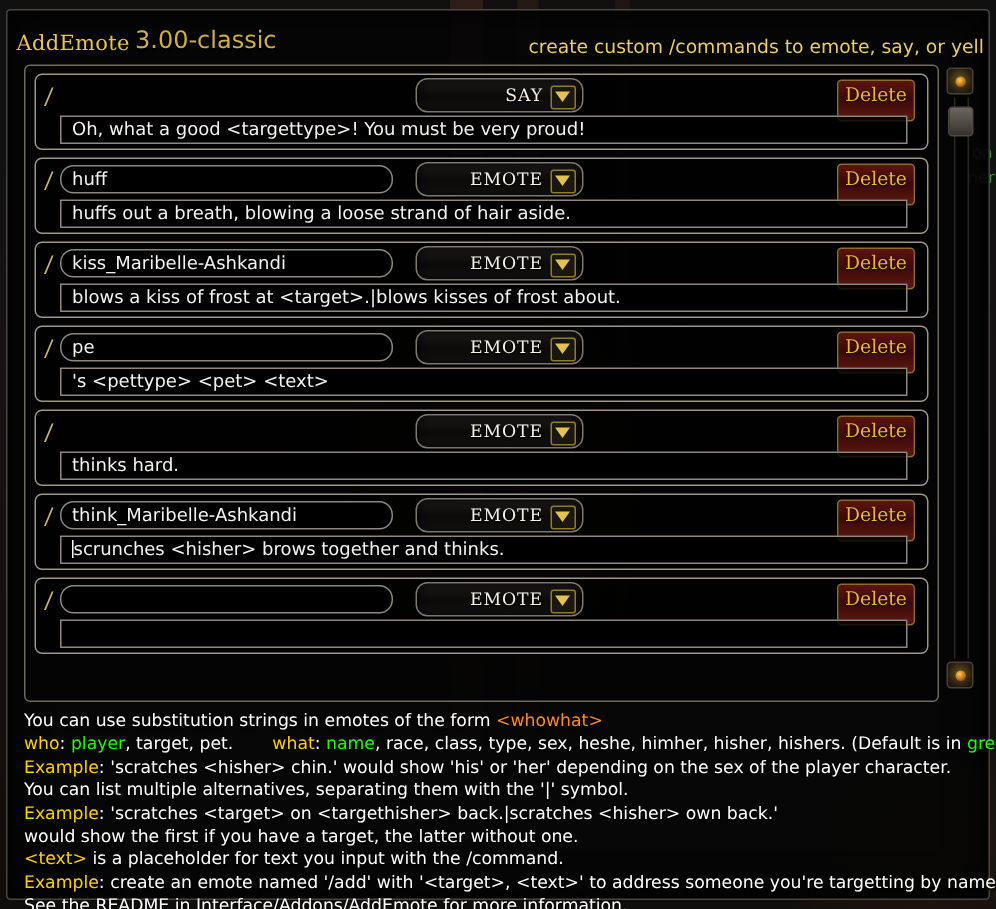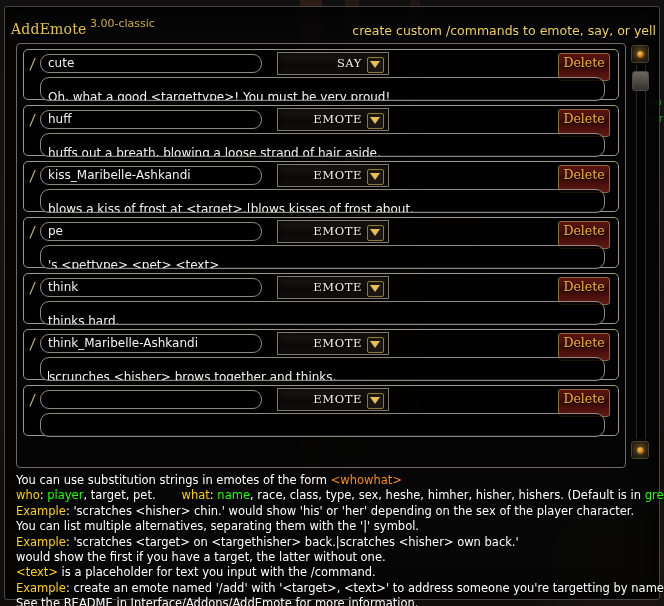--- a/index.html
+++ b/index.html
@@ -63,21 +63,21 @@
     left: 6px; top: 14px;
     font-size: 14px;
     color: #e8c44a;
     letter-spacing: 0.2px;
     text-shadow: 0 1px 2px #000;
     font-family: "DejaVu Serif", serif;
   }
   #app-version {
     position: absolute;
     left: 85px; top: 10px;
-    font-size: 11px;
+    font-size: 16px;
     color: #cfae44;
     font-family: "DejaVu Sans", sans-serif;
     text-shadow: 0 1px 1px #000;
   }
   #header-tagline {
     position: absolute;
     right: 3px; top: 16px;
     font-size: 12.5px;
     color: #edd05a;
     text-shadow: 0 1px 2px #000;
@@ -132,47 +132,47 @@
     padding: 0 7px;
     overflow: hidden;
     white-space: nowrap;
   }
 
   .text-input {
     position: absolute;
     left: 16px; top: 27px;
     width: 565px; height: 19px;
     border: 1px solid #8e887f;
-    border-radius: 9px;
+    border-radius: 0;
     box-sizing: border-box;
     background: rgba(0,0,0,0.82);
     color: #f2f2f0;
     font-family: "DejaVu Sans", sans-serif;
     font-size: 12px;
     line-height: 17px;
-    padding: 11px 7px;
+    padding: 0 7px;
     overflow: hidden;
     white-space: nowrap;
   }
   .caret {
     display: inline-block;
     width: 1px;
     height: 12px;
     background: #ffffff;
     vertical-align: -2px;
     margin-right: 0px;
   }
 
   
   .dropdown {
     position: absolute;
     left: 253px; top: 2px;
     width: 112px; height: 23px;
     border: 1px solid #7d776e;
-    border-radius: 0;
+    border-radius: 8px;
     box-sizing: border-box;
     background: linear-gradient(180deg, #1c1a18 0%, #0b0a09 55%, #151312 100%);
     box-shadow: inset 0 0 6px rgba(0,0,0,0.9);
   }
   .dropdown-label {
     position: absolute;
     right: 26px; top: 3px;
     font-size: 11.5px;
     letter-spacing: 0.6px;
     color: #f3f1ea;
@@ -290,21 +290,20 @@
     <div id="header">
       <div id="app-title">AddEmote</div>
       <div id="app-version">3.00-classic</div>
       <div id="header-tagline">create custom /commands to emote, say, or yell</div>
     </div>
 
     <div id="list-frame">
 
       <div class="emote-row">
         <div class="slash">/</div>
-        <div class="cmd-input">cute</div>
         <div class="dropdown">
           <span class="dropdown-label">SAY</span>
           <span class="dropdown-arrow"></span>
         </div>
         <div class="delete-btn">Delete</div>
         <div class="text-input">Oh, what a good &lt;targettype&gt;! You must be very proud!</div>
       </div>
 
       <div class="emote-row">
         <div class="slash">/</div>
@@ -334,21 +333,20 @@
         <div class="dropdown">
           <span class="dropdown-label">EMOTE</span>
           <span class="dropdown-arrow"></span>
         </div>
         <div class="delete-btn">Delete</div>
         <div class="text-input">'s &lt;pettype&gt; &lt;pet&gt; &lt;text&gt;</div>
       </div>
 
       <div class="emote-row">
         <div class="slash">/</div>
-        <div class="cmd-input">think</div>
         <div class="dropdown">
           <span class="dropdown-label">EMOTE</span>
           <span class="dropdown-arrow"></span>
         </div>
         <div class="delete-btn">Delete</div>
         <div class="text-input">thinks hard.</div>
       </div>
 
       <div class="emote-row">
         <div class="slash">/</div>

